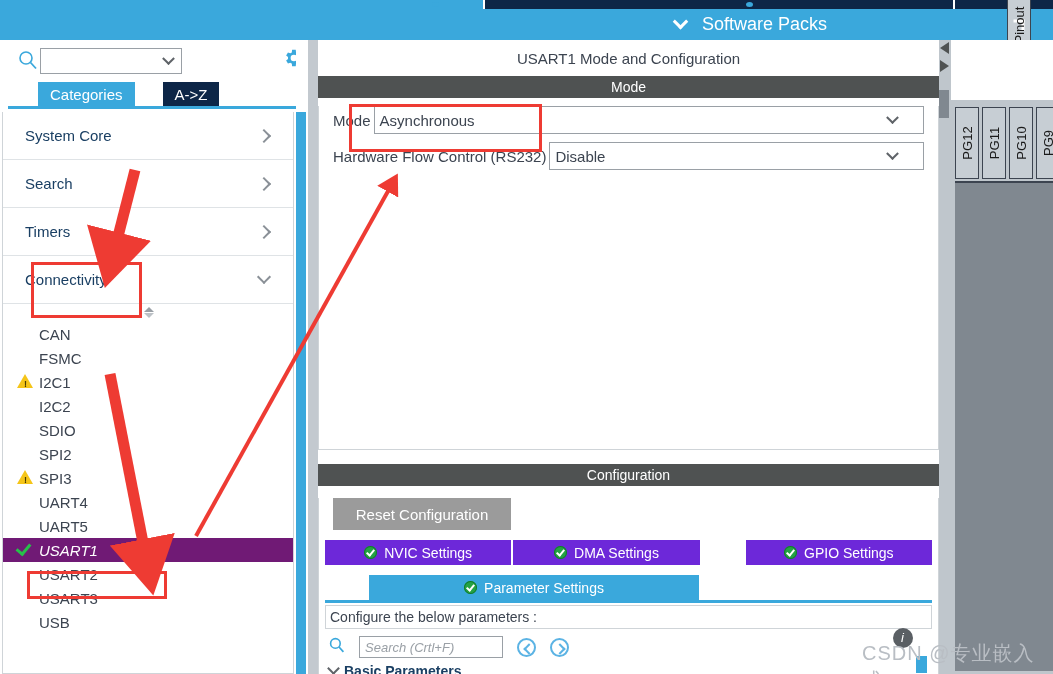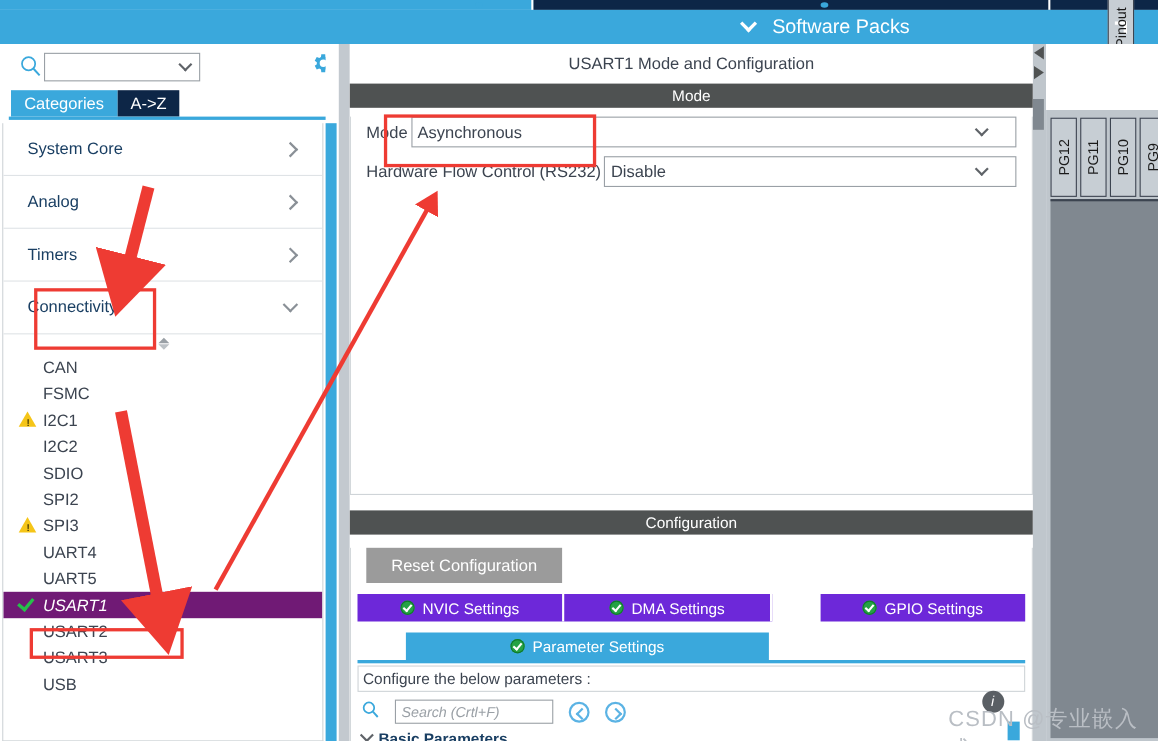--- a/index.html
+++ b/index.html
@@ -41,21 +41,21 @@
   .mag svg { display: block; }
   .sb-combo {
     position: absolute; left: 40px; top: 8px; width: 142px; height: 26px;
     border: 1px solid #9aa0a6; background: #ffffff;
     display: flex; align-items: center; justify-content: flex-end; padding-right: 8px;
   }
   .chev-small { width: 9px; height: 9px; border-right: 2px solid #5f6368; border-bottom: 2px solid #5f6368; transform: rotate(45deg) translate(-2px,-2px); }
   .gear { position: absolute; left: 282px; top: 50%; transform: translateY(-50%); }
 
   .sb-tabs { position: absolute; left: 10px; top: 42px; height: 24px; display: flex; }
-  .sb-tab { height: 24px; display: flex; align-items: center; justify-content: center; font-size: 15px; padding: 0 12px; }
+  .sb-tab { height: 24px; display: flex; align-items: center; justify-content: center; font-size: 15px; padding: 0 12px; margin-left: 28px; }
   .sb-tab.active { background: #3aa8dc; color: #ffffff; }
   .sb-tab.inactive { background: #0d2647; color: #ffffff; }
   .sb-tabs-underline { position: absolute; left: 8px; top: 66px; width: 292px; height: 3px; background: #3aa8dc; }
 
   .sb-panel { position: absolute; left: 2px; top: 72px; width: 292px; height: 562px; border: 1px solid #cfd4d8; border-top: none; background: #ffffff; overflow: hidden; }
   .cat-row { position: relative; height: 48px; display: flex; align-items: center; border-bottom: 1px solid #dfe3e6; padding: 0 16px 0 22px; }
   .cat-row .label { font-size: 15px; color: #1a3f63; flex: 1; }
   .chev-r { width: 10px; height: 10px; border-right: 2px solid #8a9097; border-top: 2px solid #8a9097; transform: rotate(45deg); margin-right: 8px; }
   .chev-dn { width: 10px; height: 10px; border-right: 2px solid #8a9097; border-bottom: 2px solid #8a9097; transform: rotate(45deg); margin-right: 8px; margin-top: -5px; }
 
@@ -194,21 +194,21 @@
       </div>
     </div>
     <div class="sb-tabs-underline"></div>
 
     <div class="sb-panel">
       <div class="cat-row">
         <span class="label">System Core</span>
         <span class="chev-r"></span>
       </div>
       <div class="cat-row">
-        <span class="label">Analog</span>
+        <span class="label">Search</span>
         <span class="chev-r"></span>
       </div>
       <div class="cat-row">
         <span class="label">Timers</span>
         <span class="chev-r"></span>
       </div>
       <div class="cat-row">
         <span class="label">Connectivity</span>
         <span class="chev-dn"></span>
       </div>

